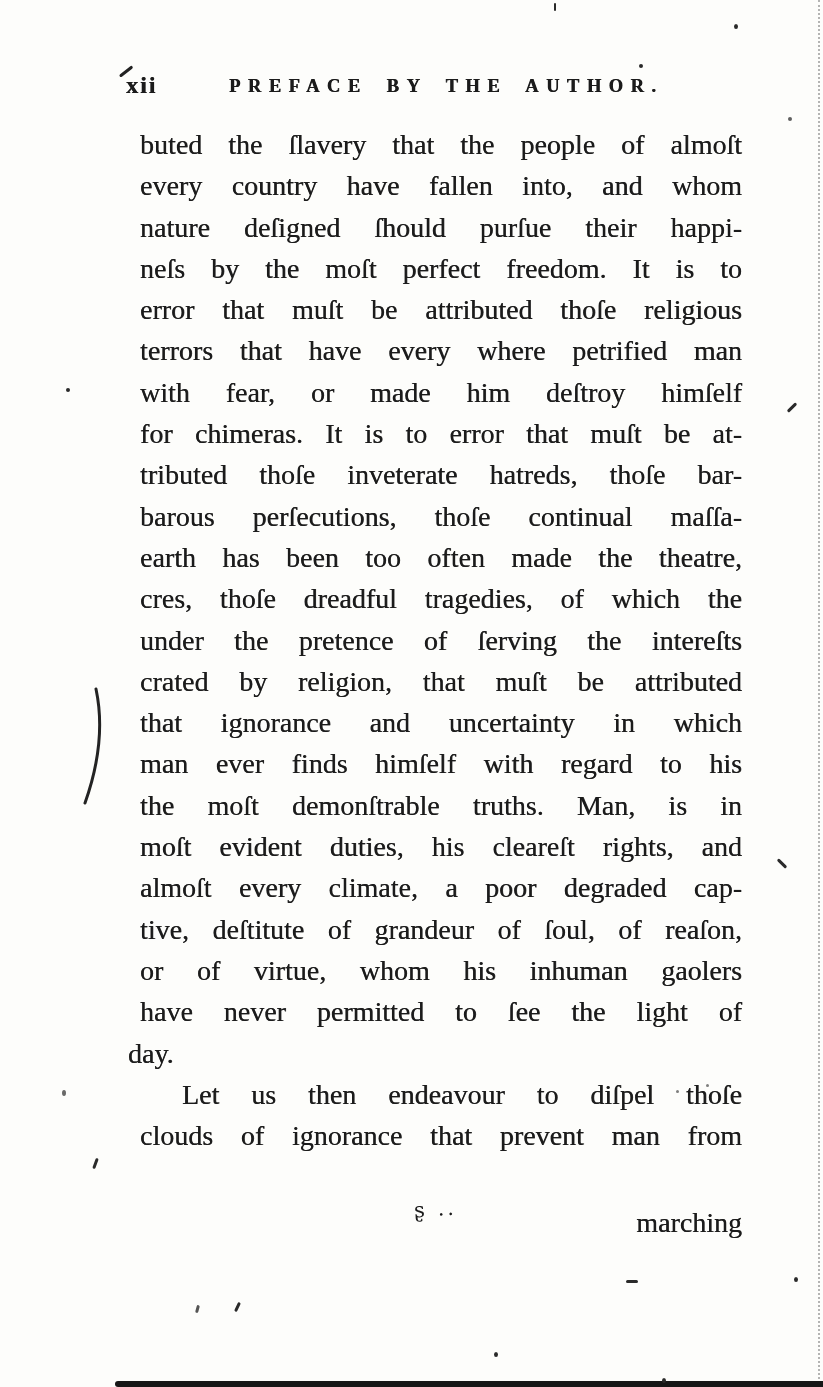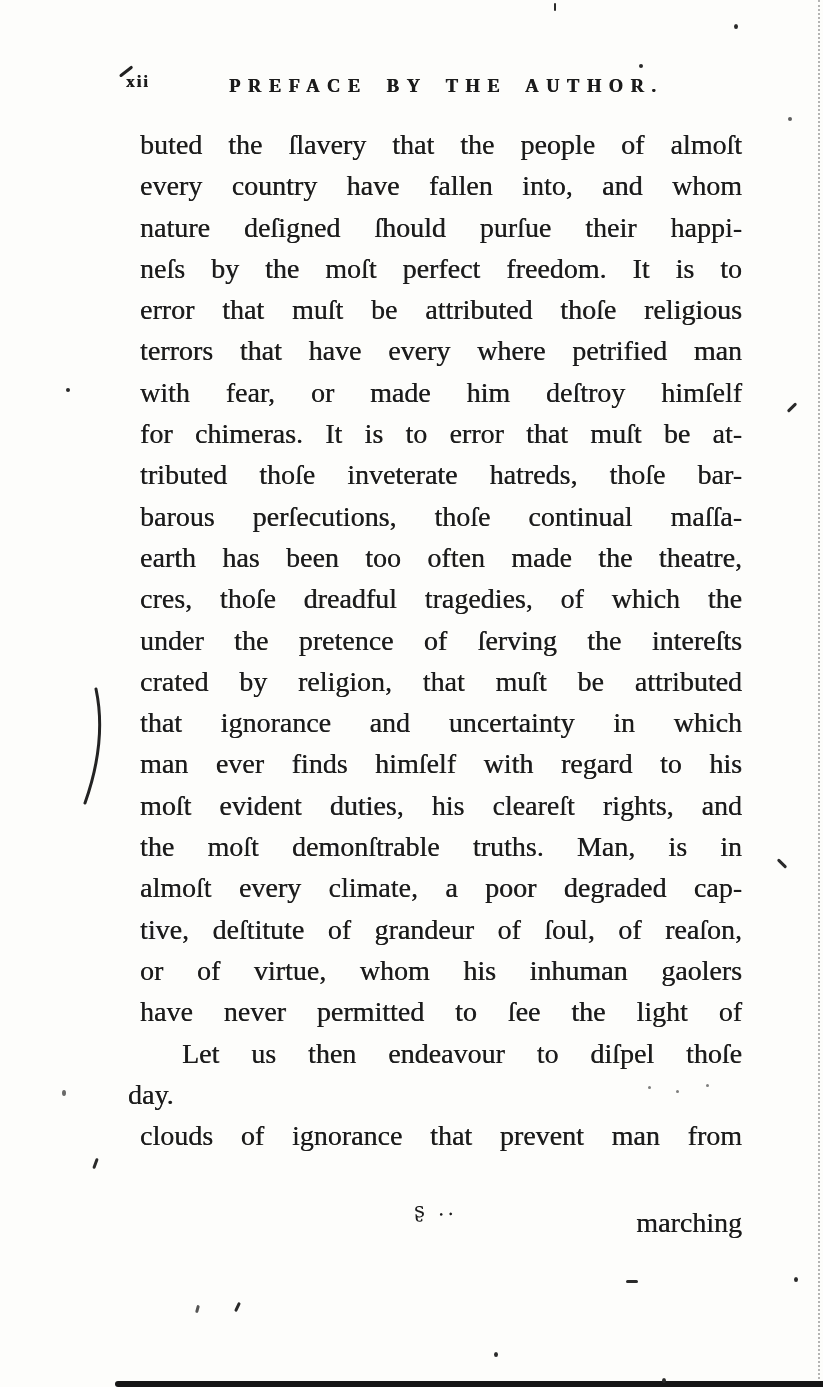--- a/index.html
+++ b/index.html
@@ -4,21 +4,21 @@
 <style>
   :root { --ink:#1b1b1b; --paper:#fdfdfb; }
   html,body { margin:0; padding:0; }
   body {
     width:823px; height:1387px; position:relative; overflow:hidden;
     background:var(--paper); color:var(--ink);
     font-family:"Liberation Serif","DejaVu Serif",serif;
   }
   .pagenum {
     position:absolute; left:126px; top:72px;
-    font-size:17px; font-weight:bold; letter-spacing:2px;
+    font-size:24px; font-weight:bold; letter-spacing:2px;
     text-shadow:0.4px 0 currentColor;
   }
   .running-header {
     position:absolute; left:229px; top:76px;
     font-size:18.5px; font-weight:bold;
     letter-spacing:7.5px; word-spacing:7px;
     text-shadow:0.5px 0 currentColor;
     white-space:nowrap;
   }
   .body-text {
@@ -73,28 +73,28 @@
     <div class="line j">with fear, or made him deſtroy himſelf</div>
     <div class="line j">for chimeras. It is to error that muſt be at-</div>
     <div class="line j">tributed thoſe inveterate hatreds, thoſe bar-</div>
     <div class="line j">barous perſecutions, thoſe continual maſſa-</div>
     <div class="line j">earth has been too often made the theatre,</div>
     <div class="line j">cres, thoſe dreadful tragedies, of which the</div>
     <div class="line j">under the pretence of ſerving the intereſts</div>
     <div class="line j">crated by religion, that muſt be attributed</div>
     <div class="line j">that ignorance and uncertainty in which</div>
     <div class="line j">man ever finds himſelf with regard to his</div>
+    <div class="line j">the moſt demonſtrable truths. Man, is in</div>
     <div class="line j">moſt evident duties, his cleareſt rights, and</div>
-    <div class="line j">the moſt demonſtrable truths. Man, is in</div>
     <div class="line j">almoſt every climate, a poor degraded cap-</div>
     <div class="line j">tive, deſtitute of grandeur of ſoul, of reaſon,</div>
     <div class="line j">or of virtue, whom his inhuman gaolers</div>
     <div class="line j">have never permitted to ſee the light of</div>
+    <div class="line plain">day.</div>
     <div class="line j ind">Let us then endeavour to diſpel thoſe</div>
-    <div class="line plain">day.</div>
     <div class="line j">clouds of ignorance that prevent man from</div>
   </div>
 
 <div class="catchword-row">
   <span class="signature-mark">ʂ ..</span>
   <span class="catchword">marching</span>
 </div>
 
 <div class="pgnum-slash"></div>
 <svg class="margin-curve" width="30" height="120" viewBox="0 0 30 120">

